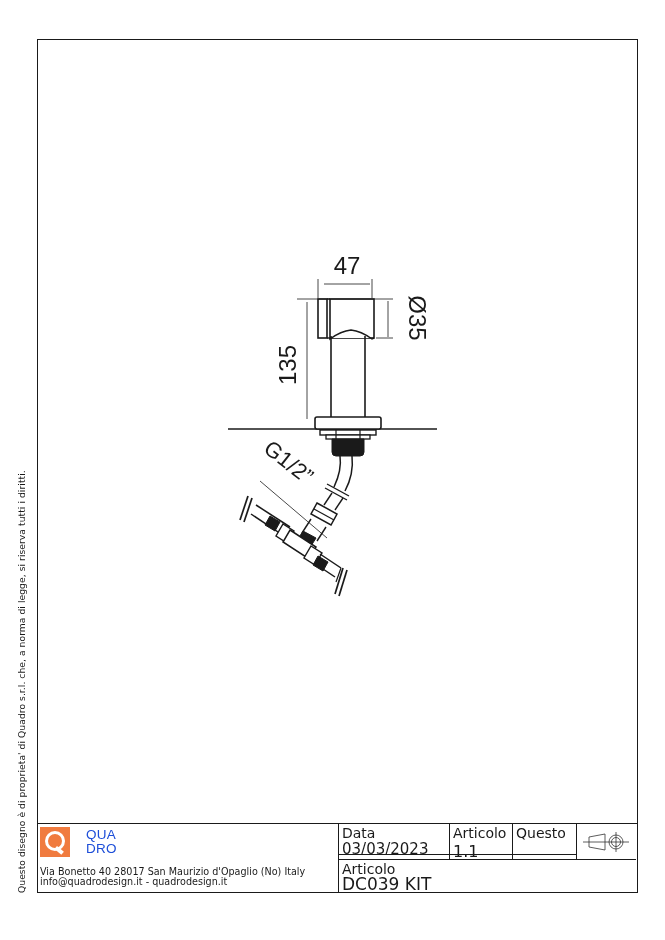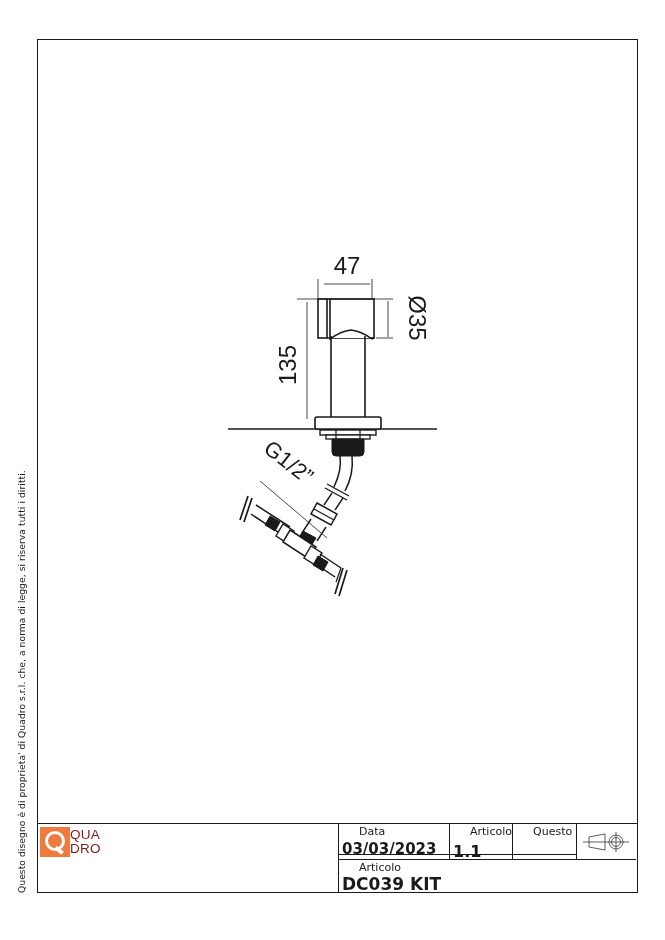--- a/index.html
+++ b/index.html
@@ -62,50 +62,49 @@
       box-sizing: border-box;
     }
     .logo-mark .q-tail {
       position: absolute; left: 17px; top: 19px;
       width: 9px; height: 3.5px;
       background: #ffffff;
       transform: rotate(40deg);
       transform-origin: 0 0;
     }
     .logo-text {
-      margin-left: 0;
+      margin-left: 16px;
       font-size: 13.5px;
       line-height: 13px;
-      color: #7f1d1d;
+      color: #1d4ed8;
       font-family: "Liberation Sans", sans-serif;
       letter-spacing: 0.2px;
     }
     .logo-text div { margin-top: 1px; }
     .address {
       position: absolute; left: 3px; top: 43px;
       font-size: 9.6px; line-height: 10px;
       white-space: nowrap;
     }
     .tb-right {
       position: absolute; left: 302px; top: 0;
       width: 297px; height: 68px;
     }
     .cell {
       position: absolute;
       box-sizing: border-box;
     }
     .lbl {
-      font-size: 11px;
-      position: absolute; left: 20px; top: 1px;
+      font-size: 14px;
+      position: absolute; left: 3px; top: 1px;
       white-space: nowrap;
     }
     .val {
       position: absolute; left: 3px;
       white-space: nowrap;
-      font-weight: bold;
     }
     .hline { position: absolute; background: #1a1a1a; }
     .vline { position: absolute; background: #1a1a1a; }
     .dim-text {
       font-family: "Liberation Sans", sans-serif;
       fill: #1a1a1a;
     }
   </style>
 </head>
 <body>
@@ -207,20 +206,24 @@
     <div class="logo">
       <div class="logo-mark">
         <div class="q-ring"></div>
         <div class="q-tail"></div>
       </div>
       <div class="logo-text">
         <div>QUA</div>
         <div>DRO</div>
       </div>
     </div>
+    <div class="address">
+      <div>Via Bonetto 40  28017 San Maurizio d'Opaglio (No) Italy</div>
+      <div>info@quadrodesign.it  -  quadrodesign.it</div>
+    </div>
   </div>
 
   <div class="tb-right">
 
     <div class="hline" style="left:0; top:30px; width:237px; height:1.2px;"></div>
     <div class="hline" style="left:0; top:35px; width:297px; height:1.2px;"></div>
 
     <div class="vline" style="left:110px; top:0; width:1.2px; height:35px;"></div>
     <div class="vline" style="left:173px; top:0; width:1.2px; height:35px;"></div>
     <div class="vline" style="left:237px; top:0; width:1.2px; height:35px;"></div>

